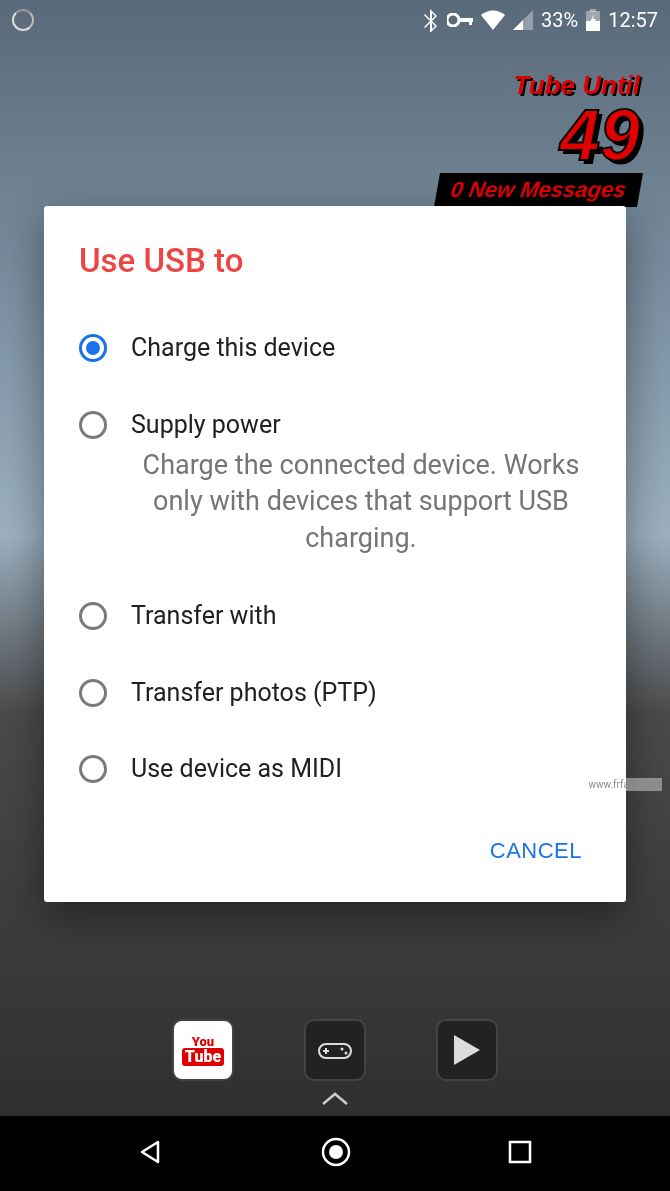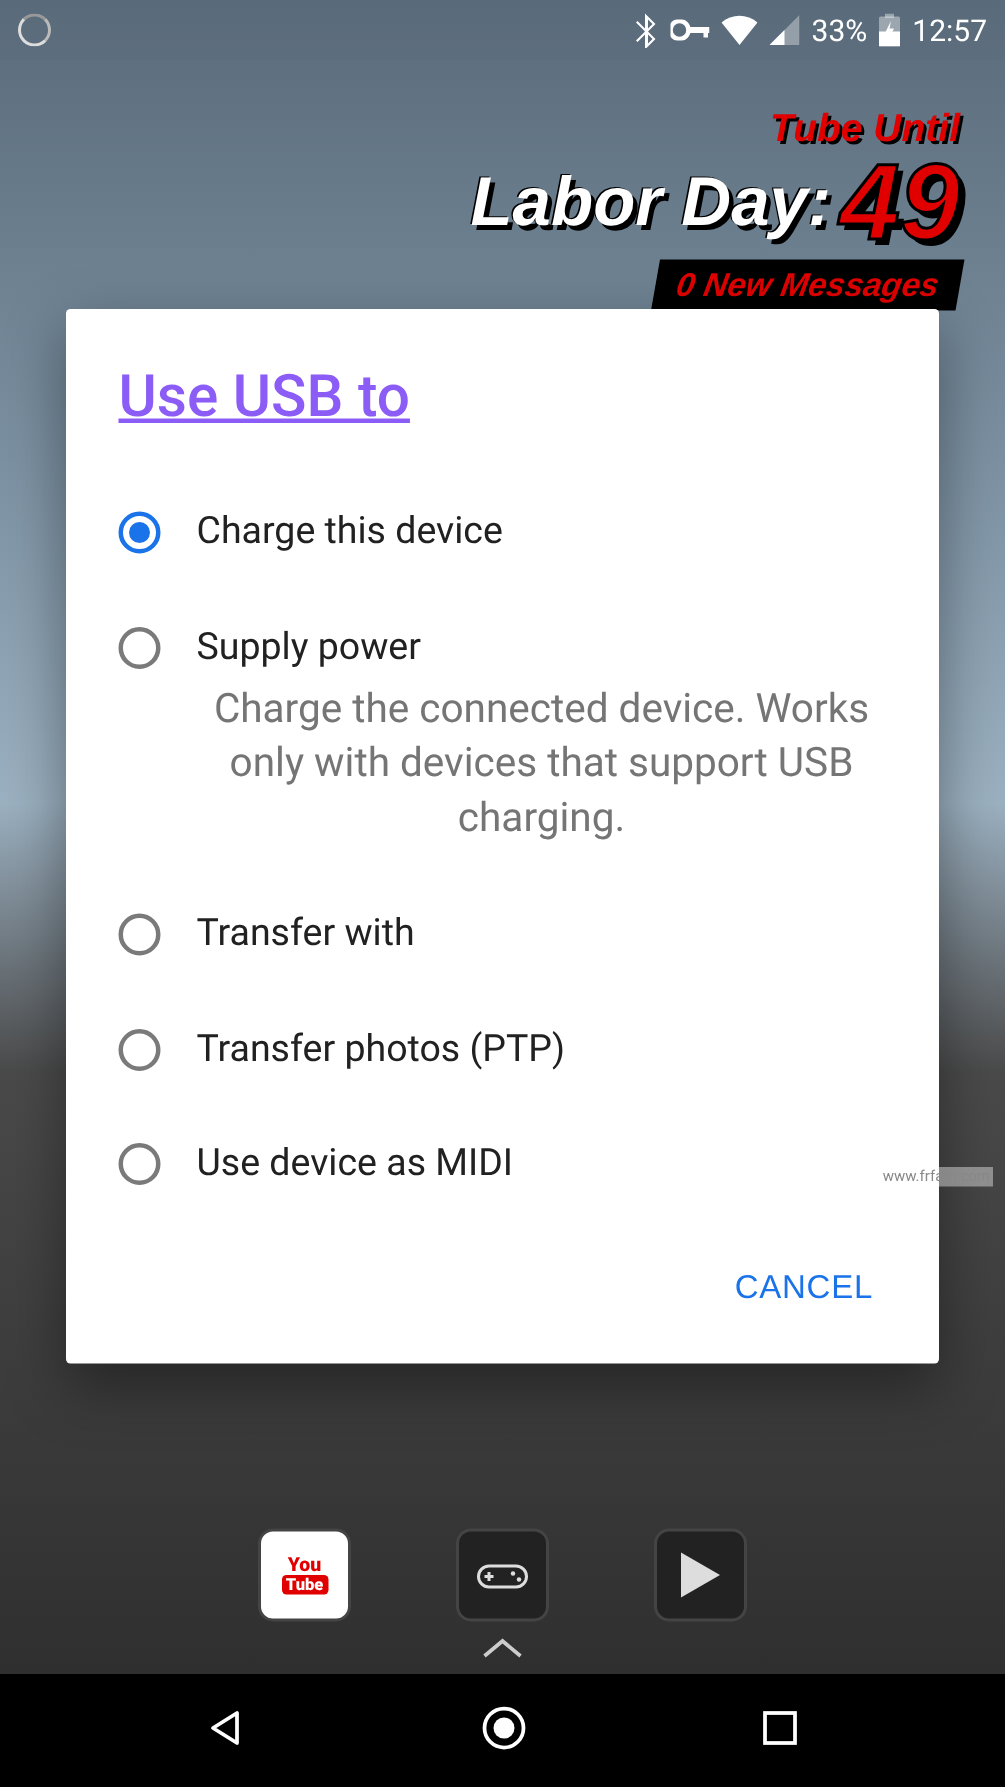--- a/index.html
+++ b/index.html
@@ -83,25 +83,24 @@
   position: absolute;
   top: 206px;
   left: 44px;
   right: 44px;
   background: #fff;
   border-radius: 3px;
   box-shadow: 0 15px 40px rgba(0,0,0,0.4);
   padding-bottom: 10px;
 }
 .dialog-title {
-  font-size: 39px;
+  font-size: 33px;
   font-weight: 500;
-  color: #8b5cf6;
+  color: #ef4444;
   padding: 35px 35px 10px 35px;
-  text-decoration: underline;
 }
 .options { padding: 20px 0 0 0; }
 .option {
   display: flex;
   align-items: flex-start;
   padding: 22px 35px;
   cursor: pointer;
 }
 .radio {
   width: 28px; height: 28px;
@@ -187,21 +186,21 @@
   width: 62px; height: 62px;
   border-radius: 10px;
   background: #222;
   display: flex;
   align-items: center;
   justify-content: center;
   color: #d00;
   border: 2px solid #444;
 }
 .yt { background: #fff; color:#e10000; font-weight:900; font-size:13px; flex-direction:column; line-height:1; }
-.yt .r { background:#e10000; color:#fff; padding:1px 3px; border-radius:3px; font-size:11px;}
+.yt .r { background:#e10000; color:#fff; padding:1px 3px; border-radius:3px; font-size:16px;}
 
 .watermark {
   position: absolute;
   right: 8px;
   top: 778px;
   font-size: 10px;
   color: #888;
   background: rgba(255,255,255,0.4);
   padding: 1px 2px;
 }
@@ -246,21 +245,20 @@
           <path d="M8 5L4 13h3l-1 5 4-8H7l1-5z" fill="#fff"></path>
         </svg>
     </span>
     <span>12:57</span>
   </div>
 </div>
 
 <div class="widget">
   <div class="widget-days">Tube Until</div>
   <div class="widget-main">
-    <span>Labor Day:</span>
     <span class="widget-num">49</span>
   </div>
   <div class="widget-msg">0 New Messages</div>
 </div>
 
 <div class="dock">
   <div class="dock-ico yt">
       <span>You</span>
       <span class="r">Tube</span>
     </div>

